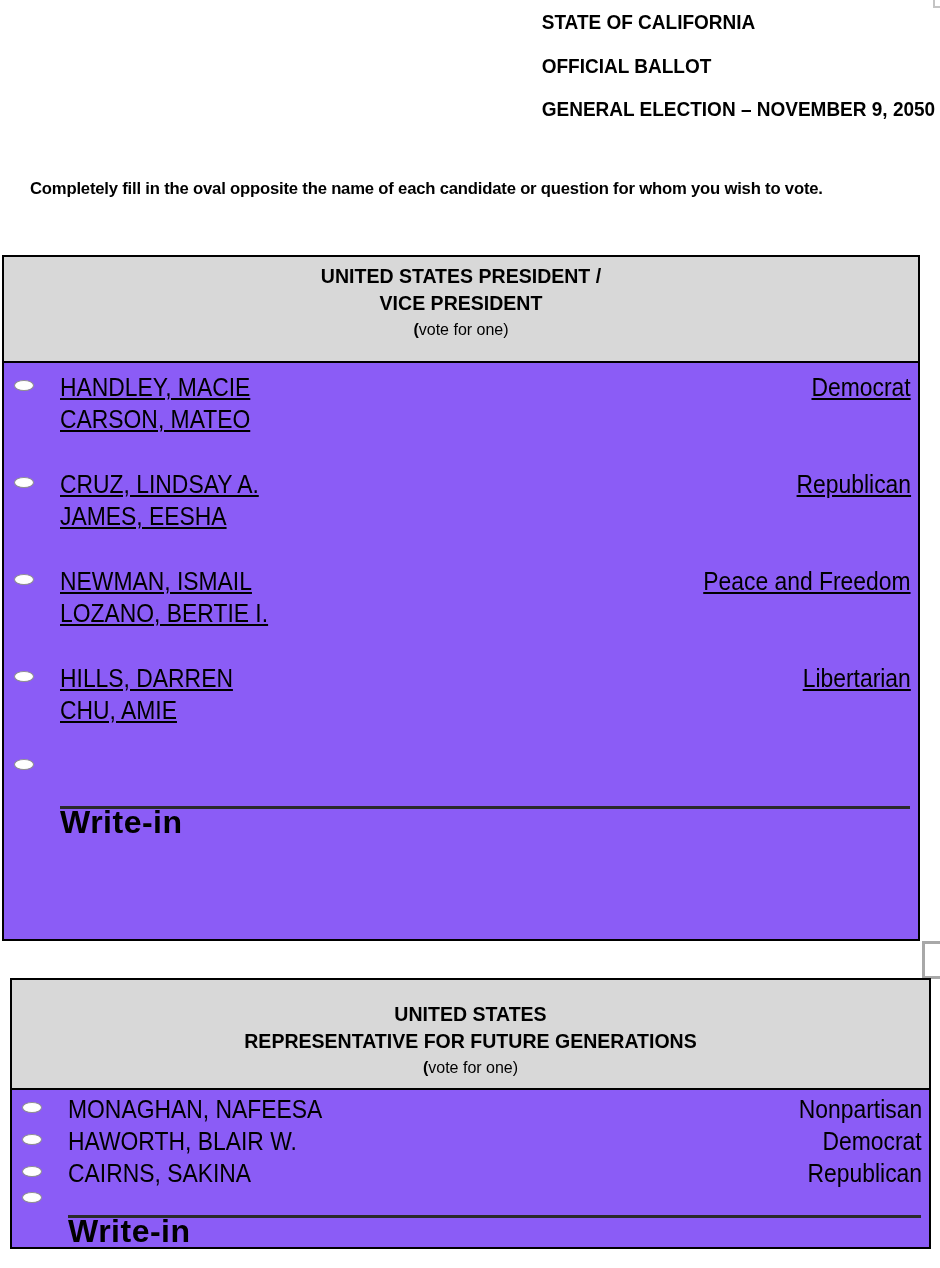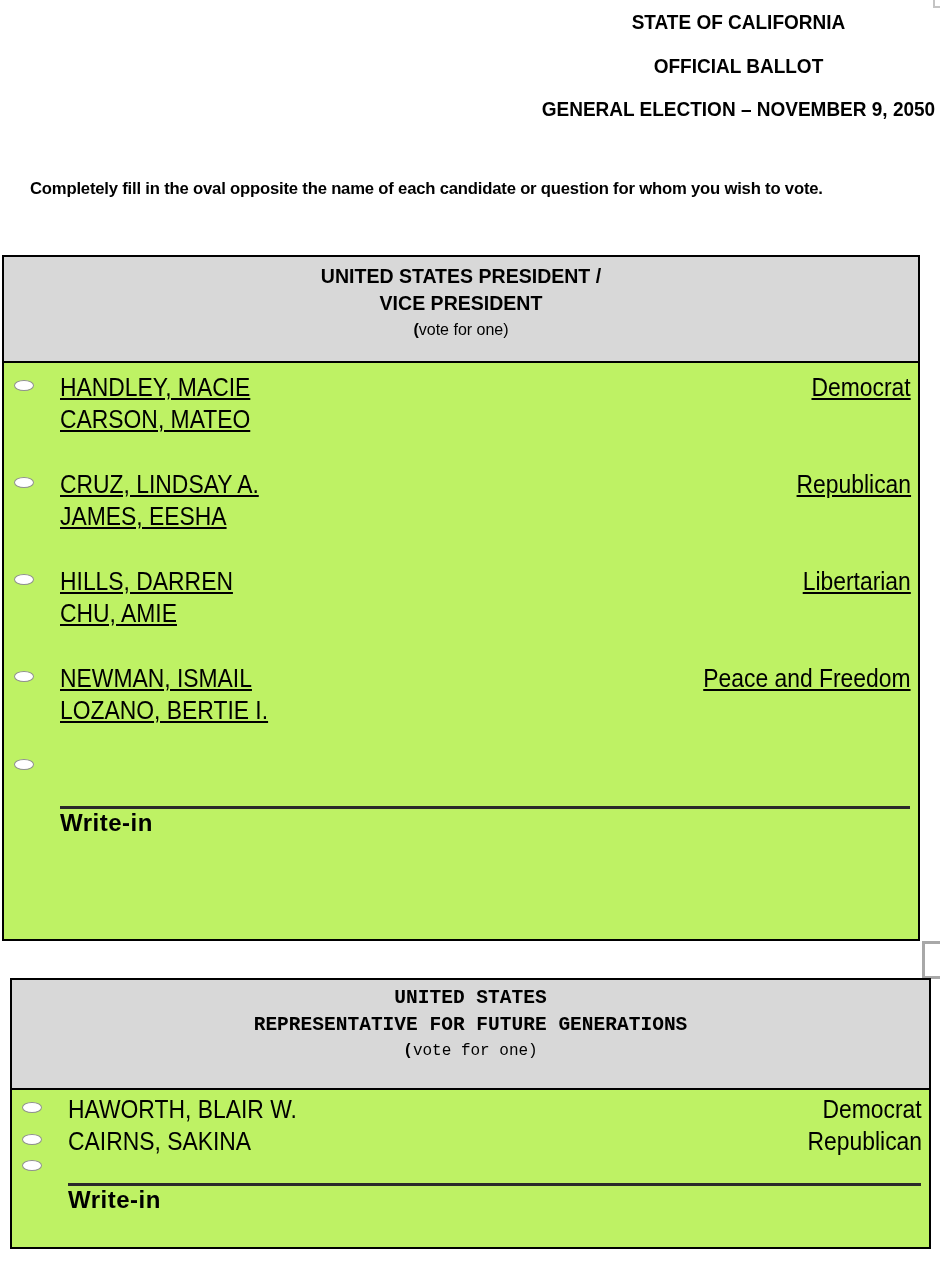--- a/index.html
+++ b/index.html
@@ -9,34 +9,34 @@
     --line-color:#2a2a2a;
     --frag-border:#a8a8a8;
     --text:#000000;
   }
   *{box-sizing:border-box;margin:0;padding:0;}
   html,body{background:#ffffff;}
   body{font-family:"Liberation Sans", sans-serif;color:var(--text);}
   .page{position:relative;width:940px;height:1268px;background:#ffffff;overflow:hidden;}
 
   
-  .ballot-header{position:absolute;top:1px;right:5px;text-align:center;}
+  .ballot-header{position:absolute;top:1px;right:5px;text-align:left;}
   .hline{font-weight:bold;font-size:20px;line-height:43.5px;transform:scaleX(0.95);transform-origin:100% 50%;white-space:nowrap;}
 
   
   .instructions{position:absolute;left:30px;top:179px;font-weight:bold;font-size:17px;letter-spacing:-0.2px;transform:scaleX(0.98);transform-origin:0 50%;white-space:nowrap;}
 
   
-  .contest{position:absolute;border:2px solid var(--box-border);background:#bef264;}
+  .contest{position:absolute;border:2px solid var(--box-border);background:#8b5cf6;}
   .contest-0{left:2px;top:255px;width:918px;height:686px;}
   .contest-1{left:10px;top:978px;width:921px;height:271px;}
 
   .contest-header{background:var(--header-bg);border-bottom:2px solid var(--box-border);text-align:center;padding-top:5px;}
   .contest-0 .contest-header{height:106px;}
-  .contest-1 .contest-header{height:110px;padding-top:4px;font-family:Liberation Mono, monospace;}
+  .contest-1 .contest-header{height:110px;padding-top:20px;}
   .title-line{font-weight:bold;font-size:21px;line-height:27px;transform:scaleX(0.93);transform-origin:50% 50%;white-space:nowrap;}
   .vote-note{font-size:16px;line-height:27px;}
   .vote-note b{font-weight:bold;}
 
   
   .cand-list{margin-top:8px;}
   .contest-1 .cand-list{margin-top:3px;}
   .cand-row{display:flex;align-items:flex-start;}
   .contest-0 .cand-row{margin-bottom:33px;text-decoration:underline;}
   .contest-1 .cand-row{margin-bottom:0;}
@@ -45,21 +45,21 @@
   .names{margin-left:26px;transform:scaleX(0.88);transform-origin:0 0;}
   .name-line{font-size:26px;line-height:32px;white-space:nowrap;}
   .party{margin-left:auto;padding-right:8px;font-size:26px;line-height:32px;white-space:nowrap;transform:scaleX(0.88);transform-origin:100% 0;}
 
   
   .writein{margin-top:0;}
   .contest-1 .writein{margin-top:3px;}
   .writein .oval{margin-left:10px;}
   .wi-line{height:0;border-top:3px solid var(--line-color);margin:36px 8px 0 56px;}
   .contest-1 .wi-line{margin-top:12px;}
-  .wi-label{margin-left:56px;font-weight:bold;font-size:24px;line-height:27px;letter-spacing:0.5px;}
+  .wi-label{margin-left:56px;font-weight:bold;font-size:32px;line-height:27px;letter-spacing:0.5px;}
 
   
   .frag{position:absolute;background:#fff;}
   .frag-top{left:933px;top:-6px;width:20px;height:14px;border:2px solid #c4c4c4;}
   .frag-mid{left:922px;top:941px;width:30px;height:38px;border:3px solid var(--frag-border);}
 </style>
 </head>
 <body>
 
 <div class="page">
@@ -93,50 +93,57 @@
           <span class="oval"></span>
           <div class="names">
             <div class="name-line">CRUZ, LINDSAY A.</div>
             <div class="name-line">JAMES, EESHA</div>
           </div>
           <div class="party">Republican</div>
         </div>
         <div class="cand-row">
           <span class="oval"></span>
           <div class="names">
+            <div class="name-line">NEWMAN, ISMAIL</div>
+            <div class="name-line">LOZANO, BERTIE I.</div>
+          </div>
+          <div class="party">Peace and Freedom</div>
+        </div>
+        <div class="cand-row">
+          <span class="oval"></span>
+          <div class="names">
             <div class="name-line">HILLS, DARREN</div>
             <div class="name-line">CHU, AMIE</div>
           </div>
           <div class="party">Libertarian</div>
-        </div>
-        <div class="cand-row">
-          <span class="oval"></span>
-          <div class="names">
-            <div class="name-line">NEWMAN, ISMAIL</div>
-            <div class="name-line">LOZANO, BERTIE I.</div>
-          </div>
-          <div class="party">Peace and Freedom</div>
         </div>
       </div>
       <div class="writein">
         <span class="oval"></span>
         <div class="wi-line"></div>
         <div class="wi-label">Write-in</div>
       </div>
     </section>
 
   <div class="frag frag-mid"></div>
 
   <section class="contest contest-1">
       <div class="contest-header">
         <div class="title-line">UNITED STATES</div>
         <div class="title-line">REPRESENTATIVE FOR FUTURE GENERATIONS</div>
         <div class="vote-note"><b>(</b><span>vote for one)</span></div>
       </div>
       <div class="cand-list">
+        <div class="cand-row">
+          <span class="oval"></span>
+          <div class="names">
+            <div class="name-line">MONAGHAN, NAFEESA</div>
+          </div>
+          <div class="party">Nonpartisan</div>
+        </div>
         <div class="cand-row">
           <span class="oval"></span>
           <div class="names">
             <div class="name-line">HAWORTH, BLAIR W.</div>
           </div>
           <div class="party">Democrat</div>
         </div>
         <div class="cand-row">
           <span class="oval"></span>
           <div class="names">

